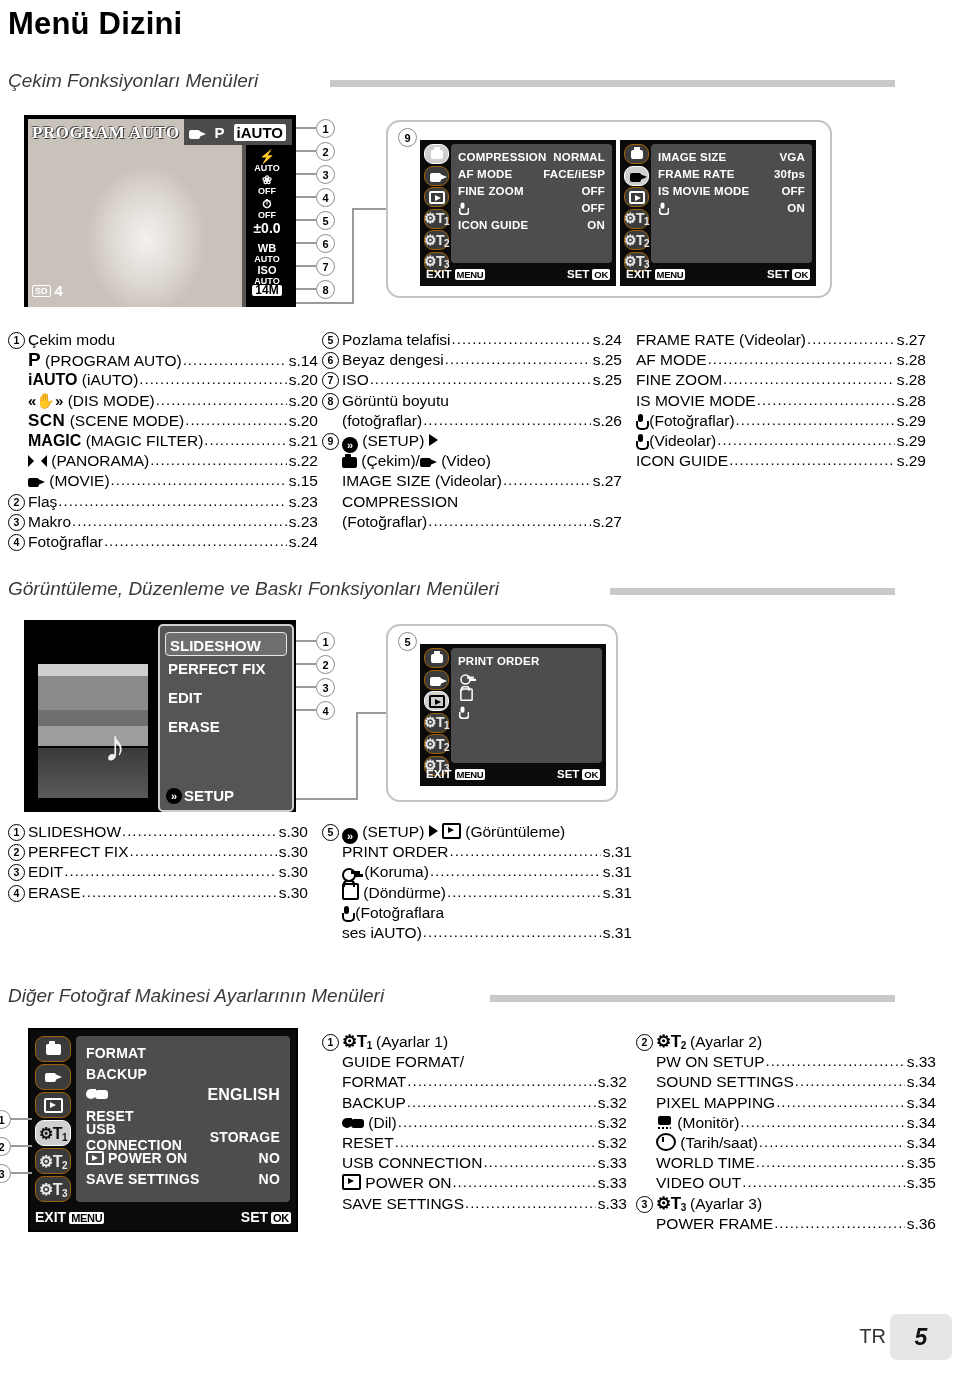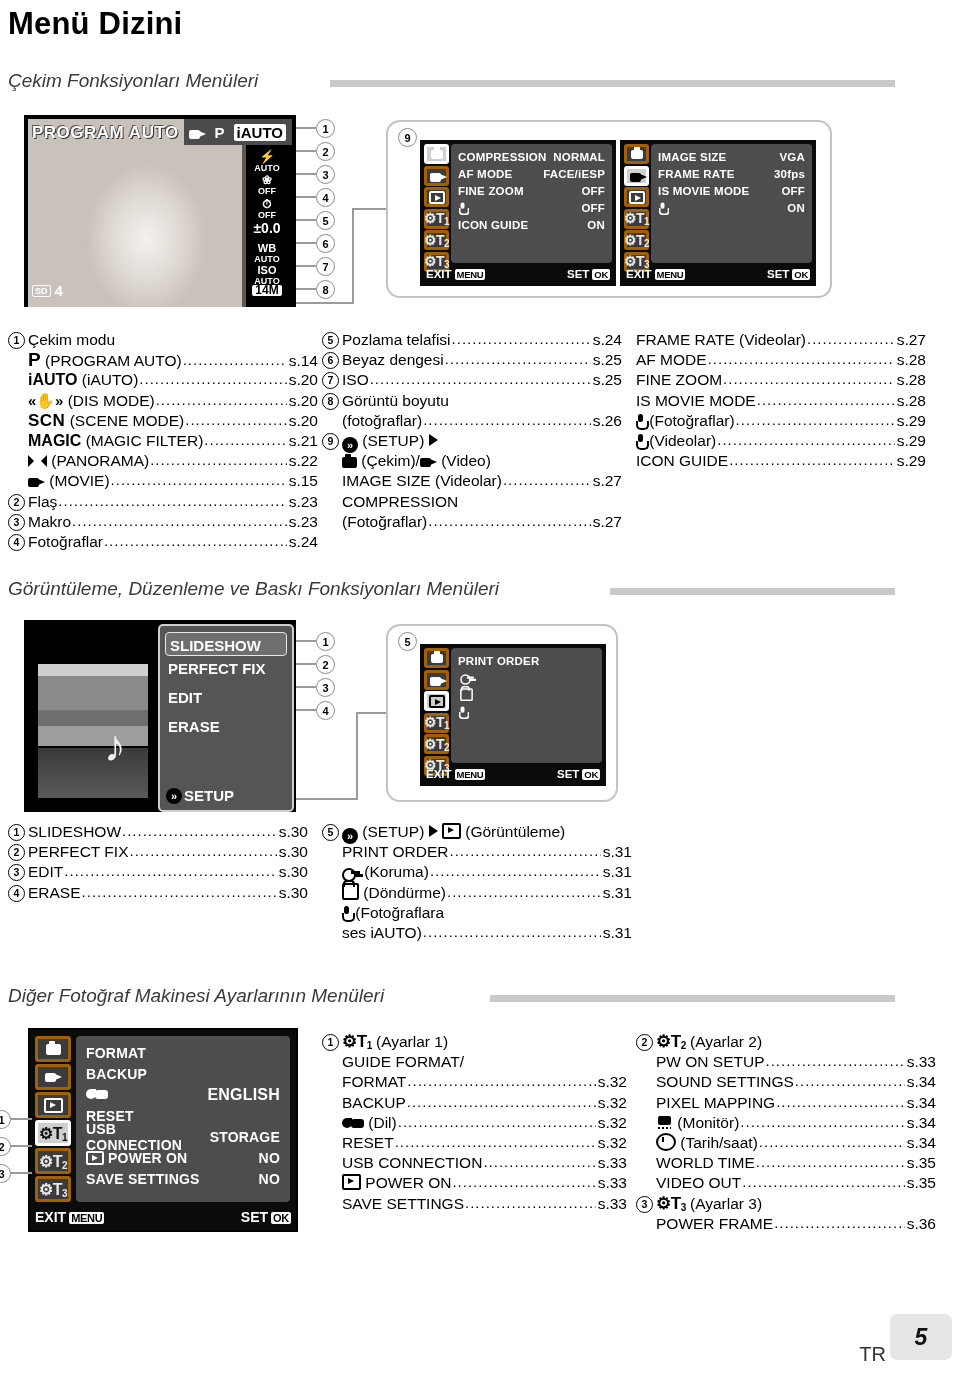--- a/index.html
+++ b/index.html
@@ -175,21 +175,21 @@
   }
   #shootScreen .sidebar {
     position:absolute; right:2px; top:2px; width:50px; height:188px;
     background:rgba(0,0,0,0.55);
   }
   .osd-title {
     position:absolute; left:6px; top:6px;
     color:#fff; font-weight:bold; font-size:17px;
     letter-spacing:.5px;
     text-shadow:1px 1px 0 #333, -1px -1px 0 #555;
-    font-family:Liberation Sans, sans-serif;
+    font-family:Liberation Serif, serif;
   }
   .osd-modebar {
     position:absolute; right:2px; top:2px; height:26px; width:108px;
     background:#4b4b4b; display:flex; align-items:center; justify-content:flex-end;
     gap:9px; padding-right:6px; box-sizing:border-box;
   }
   .osd-modebar .m { color:#fff; font-weight:bold; font-size:15px; }
   .osd-modebar .sel { background:#fff; color:#000; padding:0 3px; border-radius:2px; }
   .osd-item {
     position:absolute; right:4px; width:46px; text-align:center;
@@ -203,22 +203,22 @@
   .osd-sd {
     position:absolute; left:6px; bottom:6px; color:#fff; font-weight:bold;
     font-size:15px; display:flex; align-items:center; gap:4px;
   }
   .osd-sd .box { border:1.6px solid #fff; border-radius:2px; font-size:9px; padding:0 2px; }
 
   
   .menuscreen { position:absolute; background:#0b0b0b; border:1px solid #0b0b0b; box-sizing:border-box; }
   .ms-tabs { position:absolute; left:3px; top:3px; width:25px; }
   .ms-tab {
-    width:25px; height:20px; background:#3b3b3b; border:3px solid #a16207;
-    border-radius:3px; margin-bottom:1.5px; box-sizing:border-box;
+    width:25px; height:20px; background:#3b3b3b; border:1px solid #a16207;
+    border-radius:9px; margin-bottom:1.5px; box-sizing:border-box;
     color:#e8e8e8; font-size:10px; font-weight:bold;
     display:flex; align-items:center; justify-content:center;
   }
   .ms-tab.active { background:#cfcfcf; border-color:#fff; color:#111; }
   .ms-body {
     position:absolute; left:30px; top:3px; right:3px; bottom:22px;
     background:#4d4d4d; border-radius:4px; padding:4px 7px 0 7px;
     box-sizing:border-box;
   }
   .ms-row {
@@ -279,21 +279,21 @@
     background:#6f6f6f; border:1.8px solid #e8e8e8; border-radius:4px;
     margin:0 5px; padding-left:4px; box-sizing:border-box; height:24px;
   }
   #playScreen .psetup {
     position:absolute; left:6px; bottom:6px; color:#fff; font-weight:bold; font-size:15px;
     display:flex; align-items:center; gap:2px;
   }
 
   
   .footer-lang {
-    position:absolute; right:74px; bottom:16px; font-size:20px; color:#333;
+    position:absolute; right:74px; bottom:34px; font-size:20px; color:#333;
   }
   .footer-page {
     position:absolute; right:8px; bottom:22px;
     width:62px; height:46px; background:#e6e6e6; border-radius:7px;
     display:flex; align-items:center; justify-content:center;
     font-size:23px; font-weight:bold; font-style:italic; color:#111;
   }
 </style>
 </head>
 <body>

